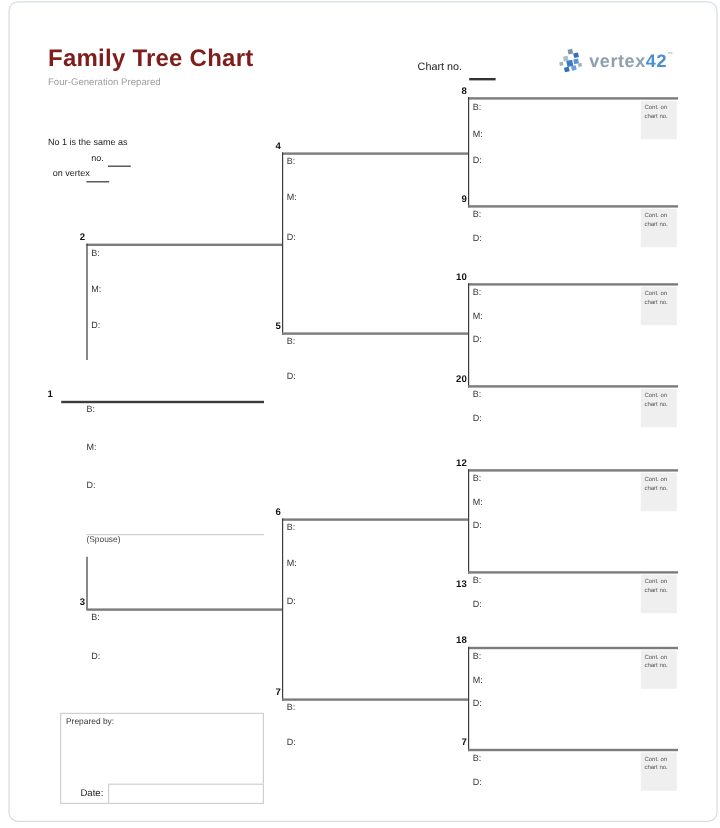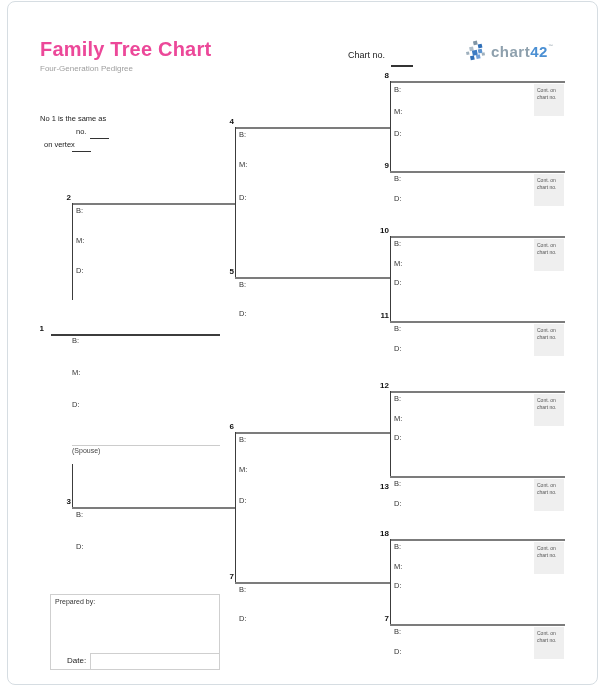--- a/index.html
+++ b/index.html
@@ -4,21 +4,21 @@
 <style>
   html,body{margin:0;padding:0;background:#ffffff;}
   #canvas{
     position:relative;width:600px;height:690px;background:#ffffff;
     font-family:"Liberation Sans",sans-serif;color:#222;overflow:hidden;
   }
   .page-border{
     position:absolute;left:7px;top:1px;width:589px;height:682px;
     border:1px solid #d6dde2;border-radius:8px;pointer-events:none;
   }
-  .title{position:absolute;left:40px;top:38px;font-size:20px;font-weight:bold;color:#ec4899;letter-spacing:.2px;text-align:center;}
+  .title{position:absolute;left:40px;top:38px;font-size:20px;font-weight:bold;color:#7f1d1d;letter-spacing:.2px;text-align:center;}
   .subtitle{position:absolute;left:40px;top:64px;font-size:8px;color:#9e9e9e;}
   .chartno{position:absolute;left:348px;top:50px;font-size:9px;color:#222;}
   .chartno-blank{position:absolute;left:391px;top:51px;width:22px;height:14px;border-bottom:2px solid #333;}
   .logo{position:absolute;left:464px;top:40px;display:flex;align-items:center;gap:3px;}
   .logo-text{font-size:15px;font-weight:bold;color:#8ea0ad;letter-spacing:.5px;}
   .logo-num{color:#4a8fd3;}
   .logo-tm{font-size:5px;color:#a9b4bc;vertical-align:top;}
   .note1{position:absolute;left:40px;top:114px;font-size:7.5px;color:#222;}
   .note-lbl{position:absolute;font-size:7.5px;color:#222;}
   .note-blank{position:absolute;height:11px;border-bottom:1px solid #333;}
@@ -39,39 +39,39 @@
   .date-lbl{position:absolute;left:67px;top:656px;font-size:8px;color:#222;text-align:center;}
   .date-box{position:absolute;left:90px;top:653px;width:130px;height:17px;border:1px solid #cfcfcf;background:#fff;box-sizing:border-box;}
 </style>
 </head>
 <body>
 
 <div id="canvas">
   <div class="page-border"></div>
 
   <div class="title">Family Tree Chart</div>
-  <div class="subtitle">Four-Generation Pedigree</div>
+  <div class="subtitle">Four-Generation Prepared</div>
   <div class="chartno">Chart no.</div>
   <div class="chartno-blank"></div>
 
   <div class="logo">
     <svg width="24" height="22" viewBox="0 0 24 22">
       <g transform="rotate(-12 12 11)">
         <rect x="11" y="1" width="4" height="4" fill="#8095a5"></rect>
         <rect x="6" y="6" width="4" height="4" fill="#aebdc9"></rect>
         <rect x="15" y="5" width="4" height="4" fill="#2f6fb8"></rect>
         <rect x="2" y="10" width="3" height="3" fill="#9fb0bd"></rect>
         <rect x="8" y="10" width="5" height="5" fill="#3d7cc4"></rect>
         <rect x="14" y="10" width="4" height="4" fill="#5b93d0"></rect>
         <rect x="5" y="15" width="4" height="4" fill="#2f6fb8"></rect>
         <rect x="11" y="15" width="4" height="4" fill="#6f9fd8"></rect>
         <rect x="17" y="14" width="3" height="3" fill="#9fb0bd"></rect>
       </g>
     </svg>
-    <span class="logo-text"><span>chart</span><span class="logo-num">42</span><span class="logo-tm">™</span></span>
+    <span class="logo-text"><span>vertex</span><span class="logo-num">42</span><span class="logo-tm">™</span></span>
   </div>
 
   <div class="note1">No 1 is the same as</div>
   <span class="note-lbl" style="left:76px;top:127px">no.</span>
   <span class="note-blank" style="left:90px;top:127px;width:19px"></span>
   <span class="note-lbl" style="left:44px;top:140px">on vertex</span>
   <span class="note-blank" style="left:72px;top:140px;width:19px"></span>
 
   <div class="hl" style="left:72px;top:203px;width:163px"></div>
   <div class="vl" style="left:72px;top:203px;height:97px"></div>
@@ -103,21 +103,21 @@
   <span class="num" style="left:32px;top:324px">1</span>
   <span class="num" style="left:59px;top:193px">2</span>
   <span class="num" style="left:59px;top:497px">3</span>
   <span class="num" style="left:222px;top:117px">4</span>
   <span class="num" style="left:222px;top:267px">5</span>
   <span class="num" style="left:222px;top:422px">6</span>
   <span class="num" style="left:222px;top:572px">7</span>
   <span class="num" style="left:377px;top:71px">8</span>
   <span class="num" style="left:377px;top:161px">9</span>
   <span class="num" style="left:377px;top:226px">10</span>
-  <span class="num" style="left:377px;top:311px">11</span>
+  <span class="num" style="left:377px;top:311px">20</span>
   <span class="num" style="left:377px;top:381px">12</span>
   <span class="num" style="left:377px;top:482px">13</span>
   <span class="num" style="left:377px;top:529px">18</span>
   <span class="num" style="left:377px;top:614px">7</span>
 
   <span class="fl" style="left:72px;top:336px">B:</span>
   <span class="fl" style="left:72px;top:368px">M:</span>
   <span class="fl" style="left:72px;top:400px">D:</span>
   <span class="spouse">(Spouse)</span>
 

